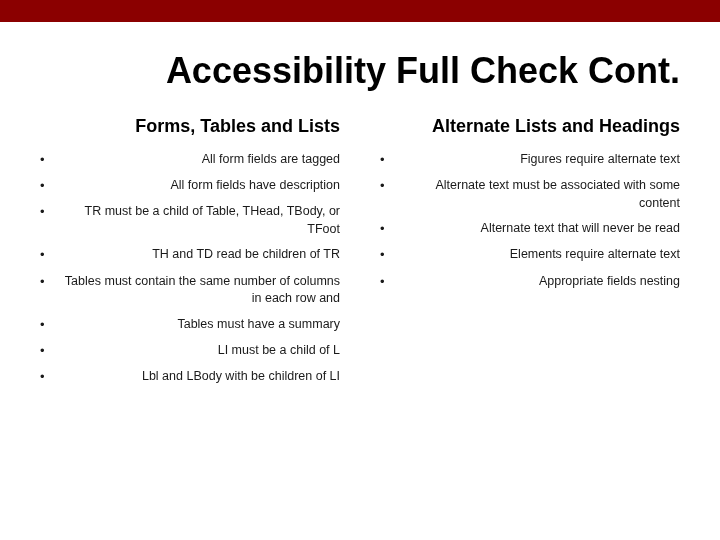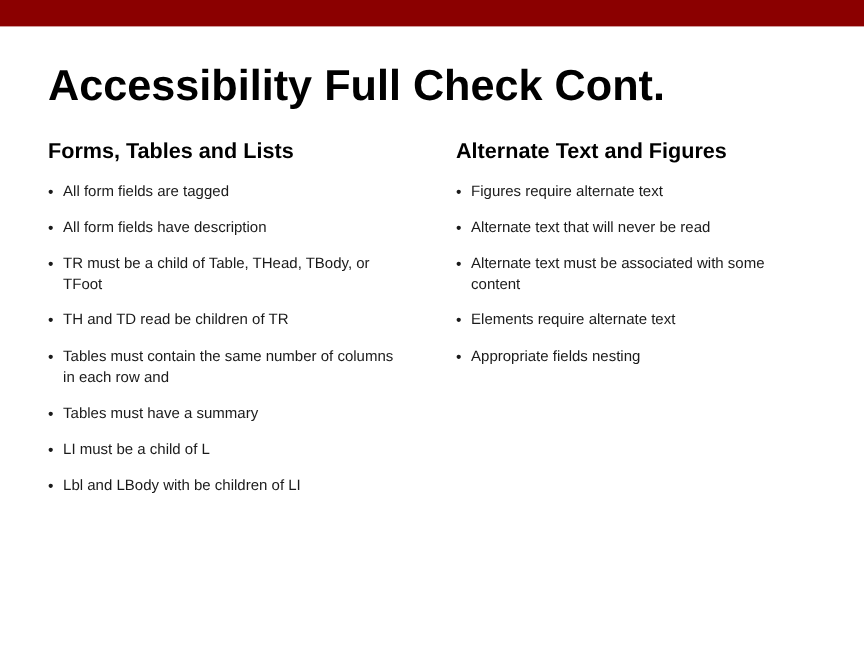--- a/index.html
+++ b/index.html
@@ -1,18 +1,19 @@
 <!DOCTYPE html>
 <html><head>
   <meta charset="utf-8">
   <style>
     * {
       margin: 0;
       padding: 0;
       box-sizing: border-box;
+      text-align: right;
     }
 
     body {
       width: 720px;
       height: 540px;
       background: #ffffff;
       font-family: Arial, sans-serif;
       overflow: hidden;
     }
 
@@ -57,21 +58,20 @@
     }
 
     .bullet-list li {
       display: flex;
       align-items: flex-start;
       font-size: 12.5px;
       color: #1a1a1a;
       margin-bottom: 8px;
       line-height: 1.4;
       font-family: Arial, sans-serif;
-      margin-top: 12px;
     }
 
     .bullet-list li::before {
       content: "•";
       margin-right: 8px;
       flex-shrink: 0;
       font-size: 13px;
       margin-top: 0px;
     }
 
@@ -113,30 +113,30 @@
           <li>
             <span>LI must be a child of L</span>
           </li>
           <li>
             <span>Lbl and LBody with be children of LI</span>
           </li>
         </ul>
     </div>
 
     <div class="column">
-      <div class="column-header">Alternate Text and Figures</div>
+      <div class="column-header">Alternate Lists and Headings</div>
       <ul class="bullet-list">
       <li>
             <span>Figures require alternate text</span>
           </li>
           <li>
-            <span>Alternate text that will never be read</span>
+            <span>Alternate text must be associated with some content</span>
           </li>
           <li>
-            <span>Alternate text must be associated with some content</span>
+            <span>Alternate text that will never be read</span>
           </li>
           <li>
             <span>Elements require alternate text</span>
           </li>
           <li>
             <span>Appropriate fields nesting</span>
           </li>
         </ul>
     </div>
   </div>

